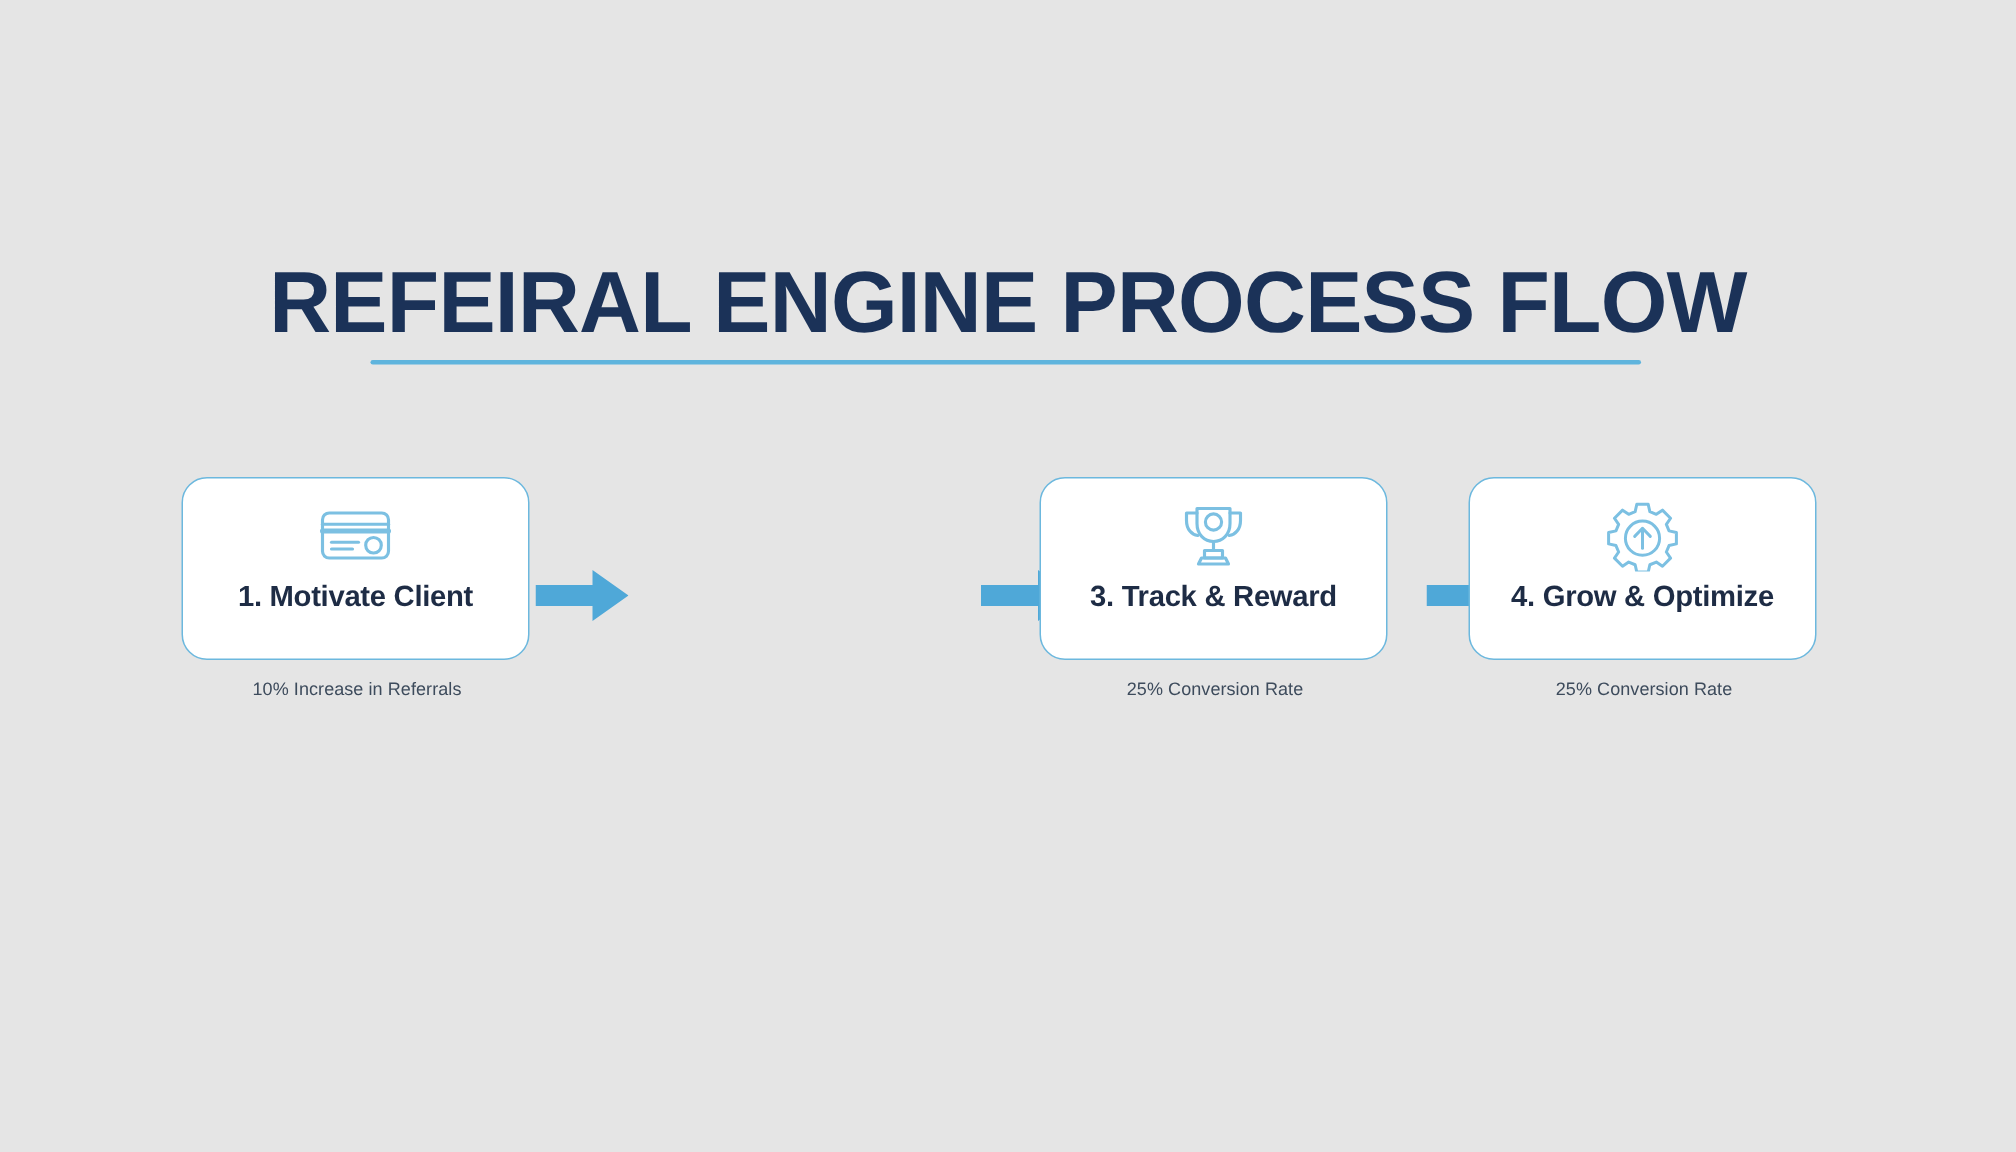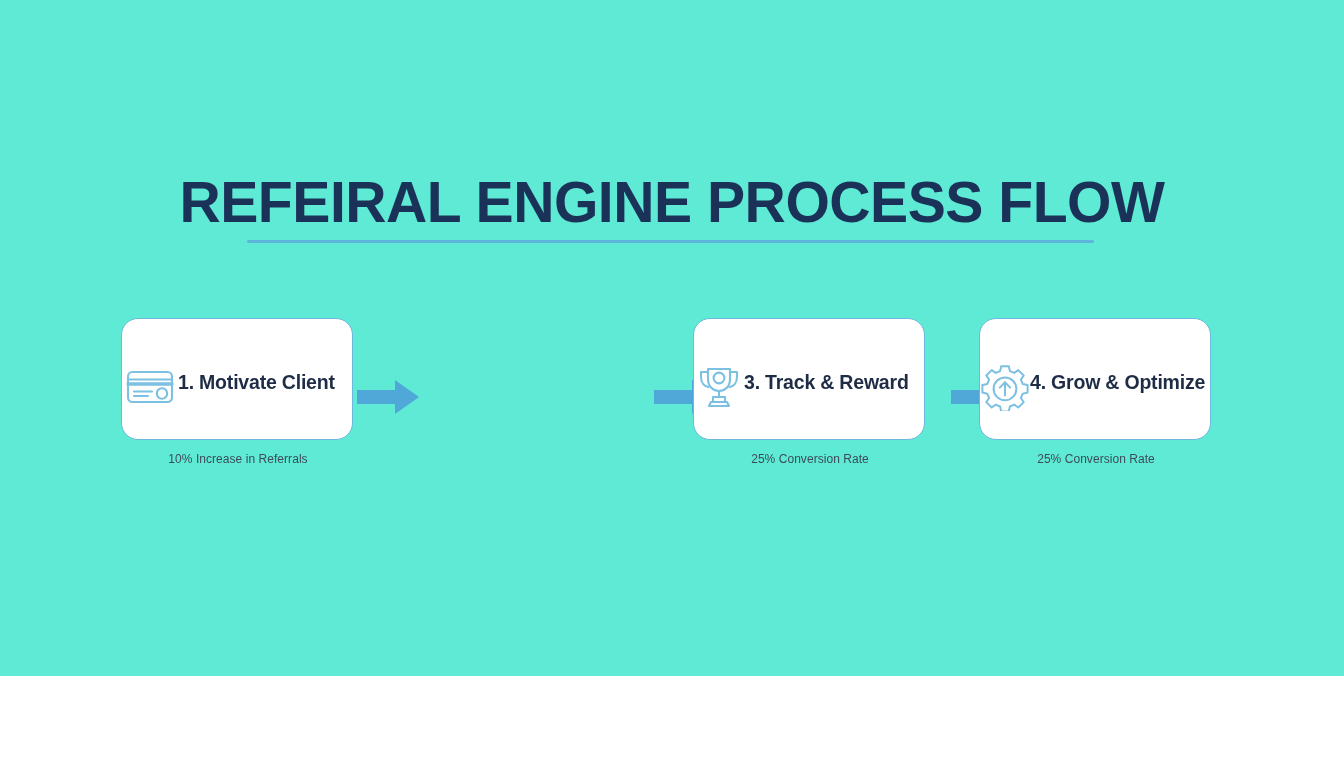--- a/index.html
+++ b/index.html
@@ -11,22 +11,22 @@
     height: 768px;
     background: #ffffff;
     font-family: "Liberation Sans", sans-serif;
     overflow: hidden;
     position: relative;
   }
 
   .slide {
     position: relative;
     width: 1344px;
-    height: 676px;
-    background: #5eead4;
+    height: 768px;
+    background: #e5e5e5;
   }
 
   
   .title-block {
     position: absolute;
     left: 0;
     top: 172px;
     width: 1344px;
     text-align: center;
   }
@@ -72,21 +72,21 @@
 
   .card {
     position: relative;
     width: 232px;
     height: 122px;
     box-sizing: border-box;
     border: 1.6px solid #6cb8de;
     border-radius: 17px;
     background: #ffffff;
     display: flex;
-    flex-direction: row;
+    flex-direction: column;
     align-items: center;
     justify-content: flex-start;
   }
 
   .card-icon {
     margin-top: 15px;
     height: 46px;
     display: flex;
     align-items: center;
     justify-content: center;

